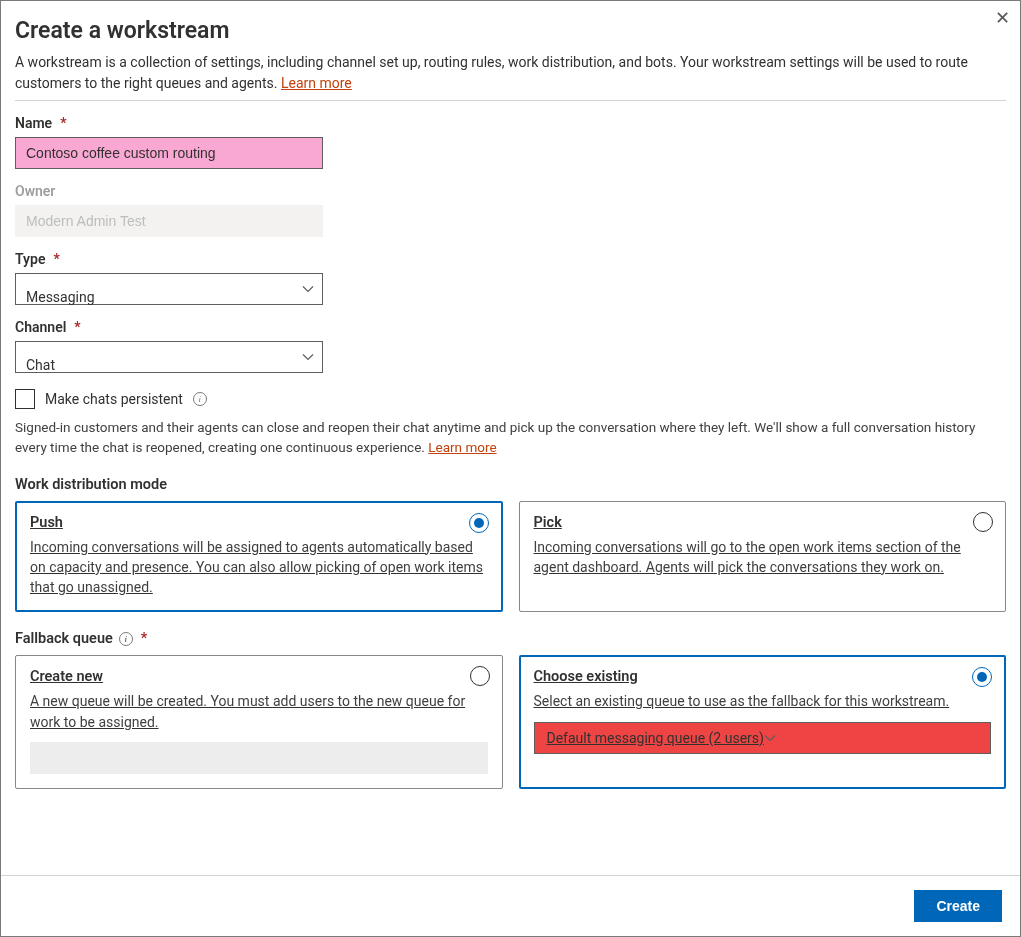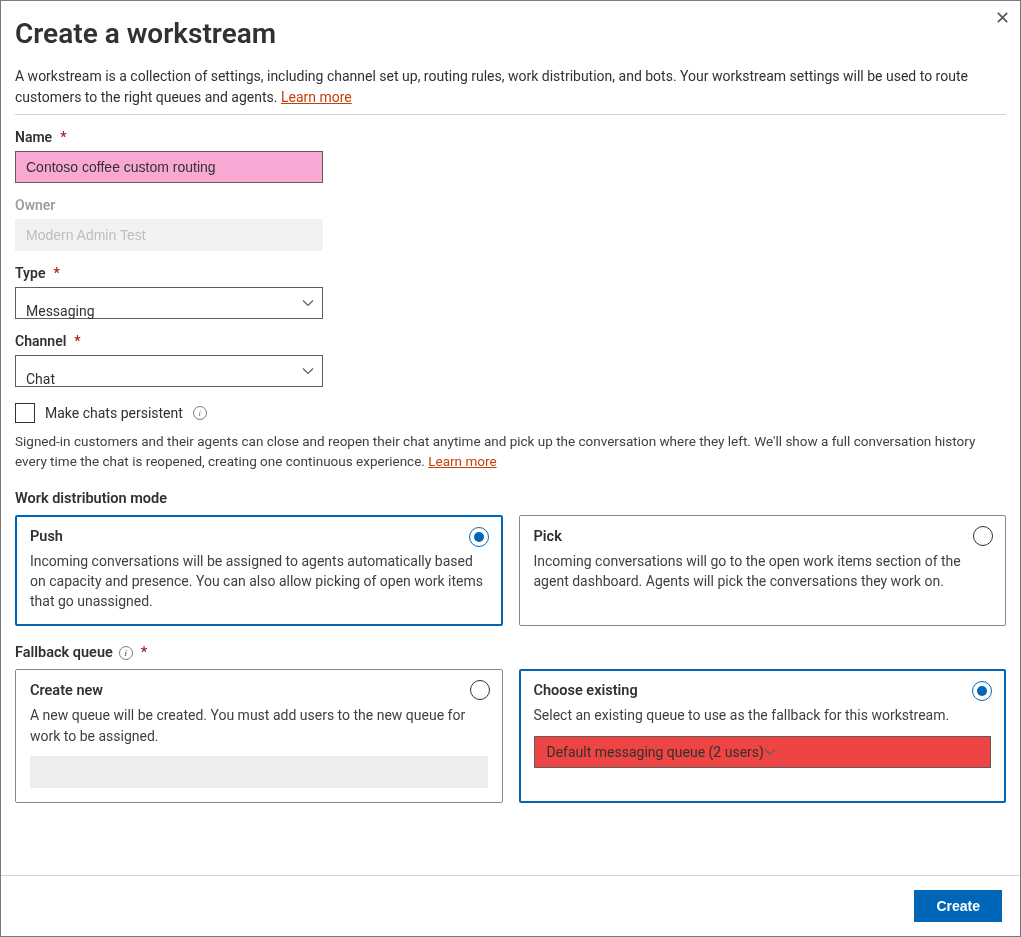--- a/index.html
+++ b/index.html
@@ -7,21 +7,21 @@
   body {
     font-family: "Segoe UI", -apple-system, BlinkMacSystemFont, Roboto, "Helvetica Neue", sans-serif;
     color:#323130;
     background:#fff;
     width:1021px;
     height:937px;
     border:1px solid #7a7a7a;
     position:relative;
   }
   .pane { padding:12px 14px 0 14px; }
-  .title { font-size:28px; font-weight:600; margin:4px 0 16px 0; }
+  .title { font-size:23px; font-weight:600; margin:4px 0 8px 0; }
   .close-x { position:absolute; top:8px; right:10px; font-size:18px; color:#5a5a5a; cursor:pointer; line-height:1; font-family:Arial, sans-serif; }
   .intro { font-size:14px; color:#323130; line-height:1.5; border-bottom:1px solid #d2d2d2; padding-bottom:6px; margin-bottom:12px; }
   a.link { color:#c2410c; text-decoration:underline; cursor:pointer; }
   .field-label { font-size:14px; font-weight:600; margin-top:14px; margin-bottom:6px; display:flex; align-items:flex-start; gap:6px;}
   .field-label.disabled { color:#9e9e9e; font-weight:600;}
   .req { color:#a72828; font-weight:600; margin-left:2px;}
   .text-input {
     width:308px; height:32px; border:1px solid #605e5c; font-size:14px; padding:0 10px;
     outline:none; background:#f9a8d4; color:#323130;
   }
@@ -30,21 +30,21 @@
     width:308px; height:32px; border:1px solid #605e5c; font-size:14px; padding:16px 30px 0 10px;
     display:flex; align-items:center; position:relative; background:#fff; cursor:pointer;
   }
   .select .chev { position:absolute; right:8px; top:50%; transform:translateY(-50%); }
   .chev svg { display:block; }
   .checkbox-row { display:flex; align-items:center; gap:10px; margin-top:16px; font-size:14px;}
   .checkbox { width:20px; height:20px; border:1px solid #323130; background:#fff; cursor:pointer; }
   .info-icon { display:inline-flex; width:14px; height:14px; border:1px solid #7a7a7a; border-radius:50%; align-items:center; justify-content:center; font-size:9px; color:#7a7a7a; font-style:italic; font-family:serif; }
   .helptext { font-size:13.5px; color:#414141; margin-top:8px; line-height:1.5; }
   .section-label { font-size:14.5px; font-weight:600; margin-top:18px; margin-bottom:8px; display:flex; align-items:center; gap:6px;}
-  .card-row { display:flex; gap:16px; }
+  .card-row { display:flex; gap:16px;text-decoration:underline; }
   .card {
     flex:1; border:1px solid #8a8886; padding:12px 14px 14px 14px; position:relative;
     border-radius:2px; cursor:pointer;
   }
   .card.selected { border:2px solid #0067b8; padding:11px 13px 13px 13px;}
   .card-title { font-weight:600; font-size:14.5px; margin-bottom:6px;}
   .card-desc { font-size:14px; color:#3f3f3f; line-height:1.45; }
   .radio { position:absolute; top:10px; right:12px; width:20px; height:20px; border:1px solid #323130; border-radius:50%; background:#fff;}
   .radio.checked { border:1px solid #0067b8; }
   .radio.checked::after { content:""; position:absolute; top:4px; left:4px; width:10px; height:10px; background:#0067b8; border-radius:50%; }

